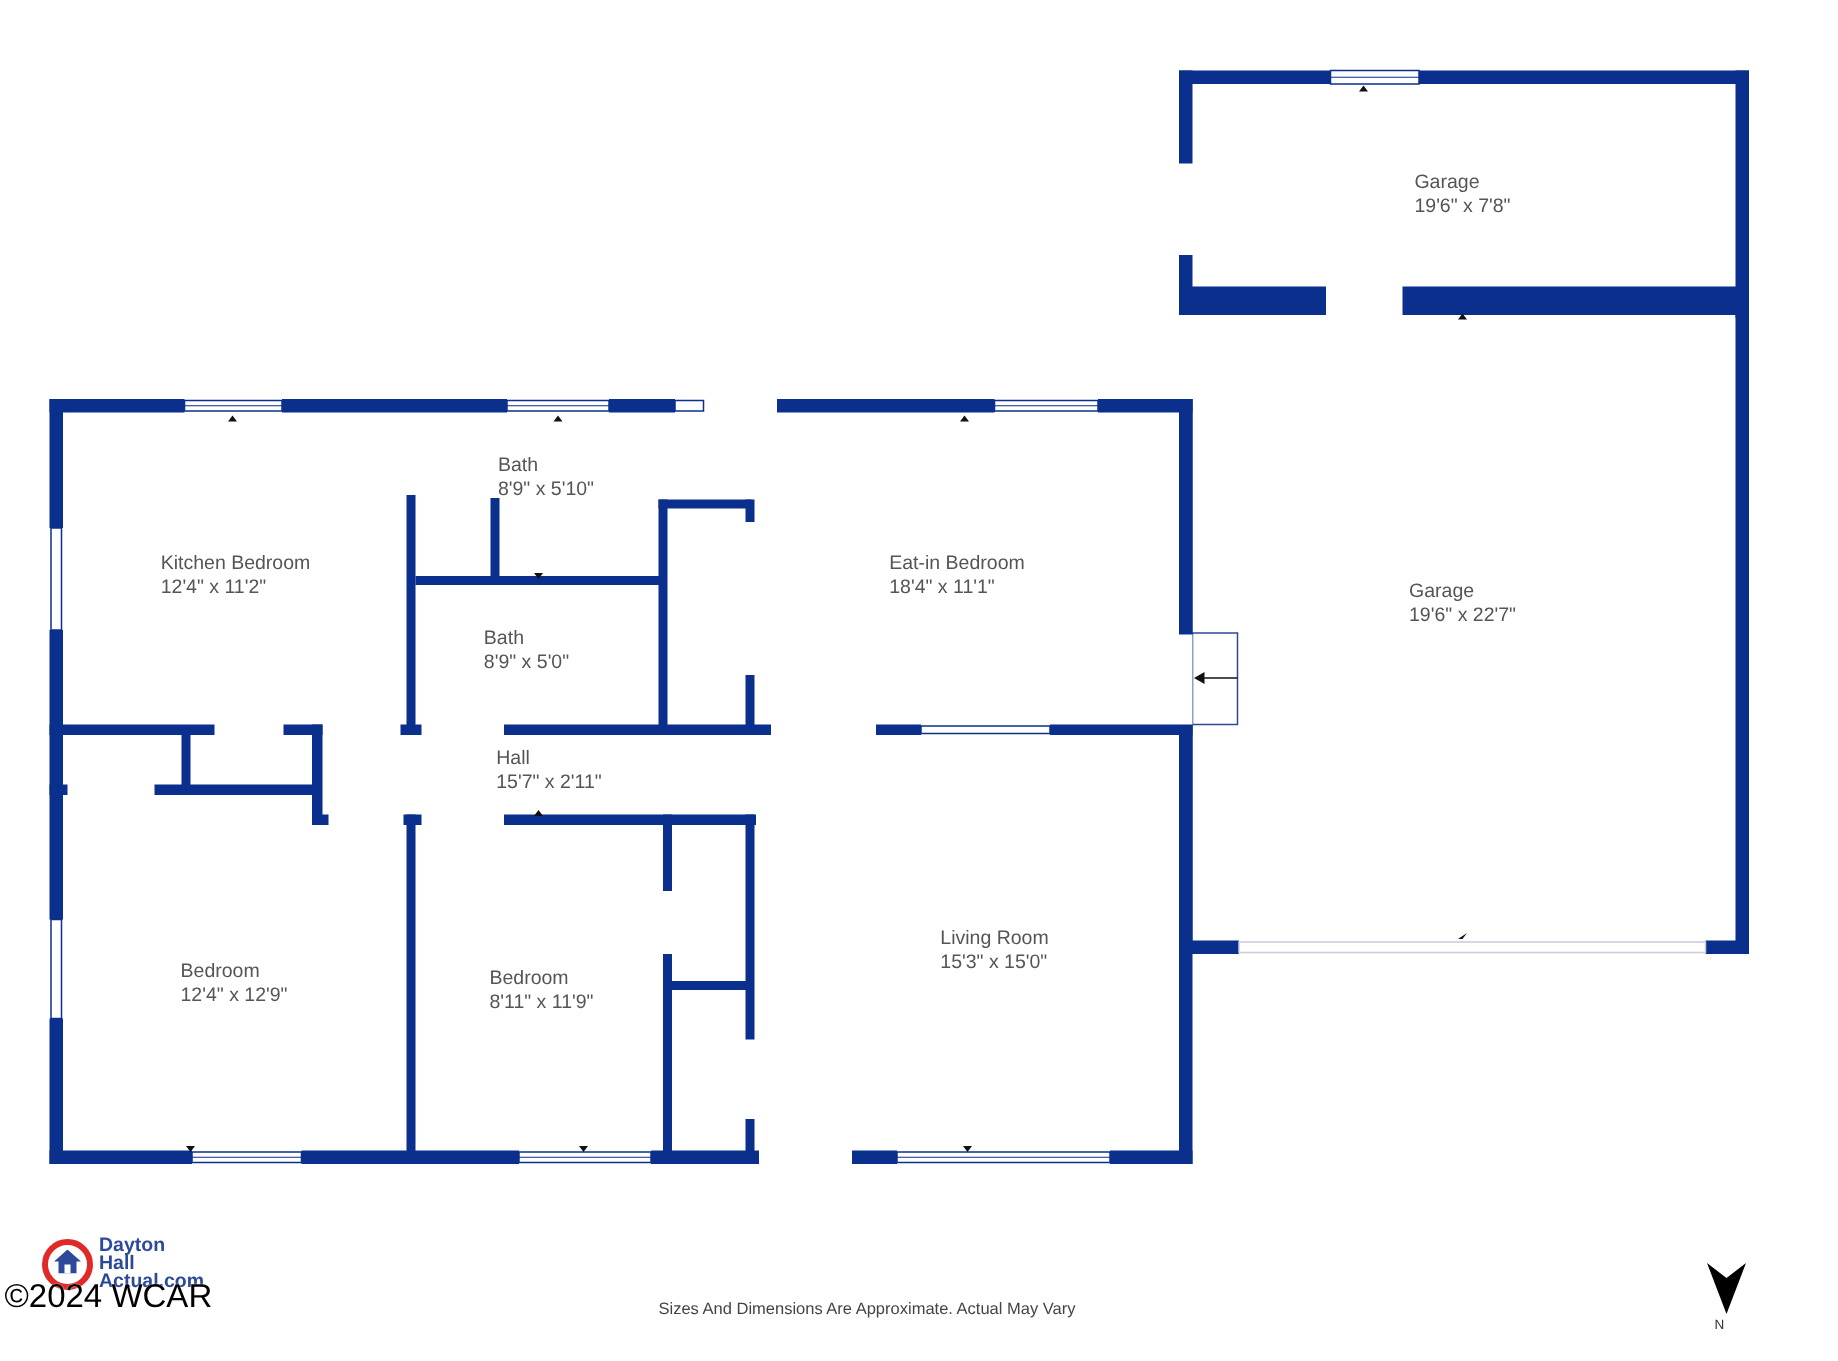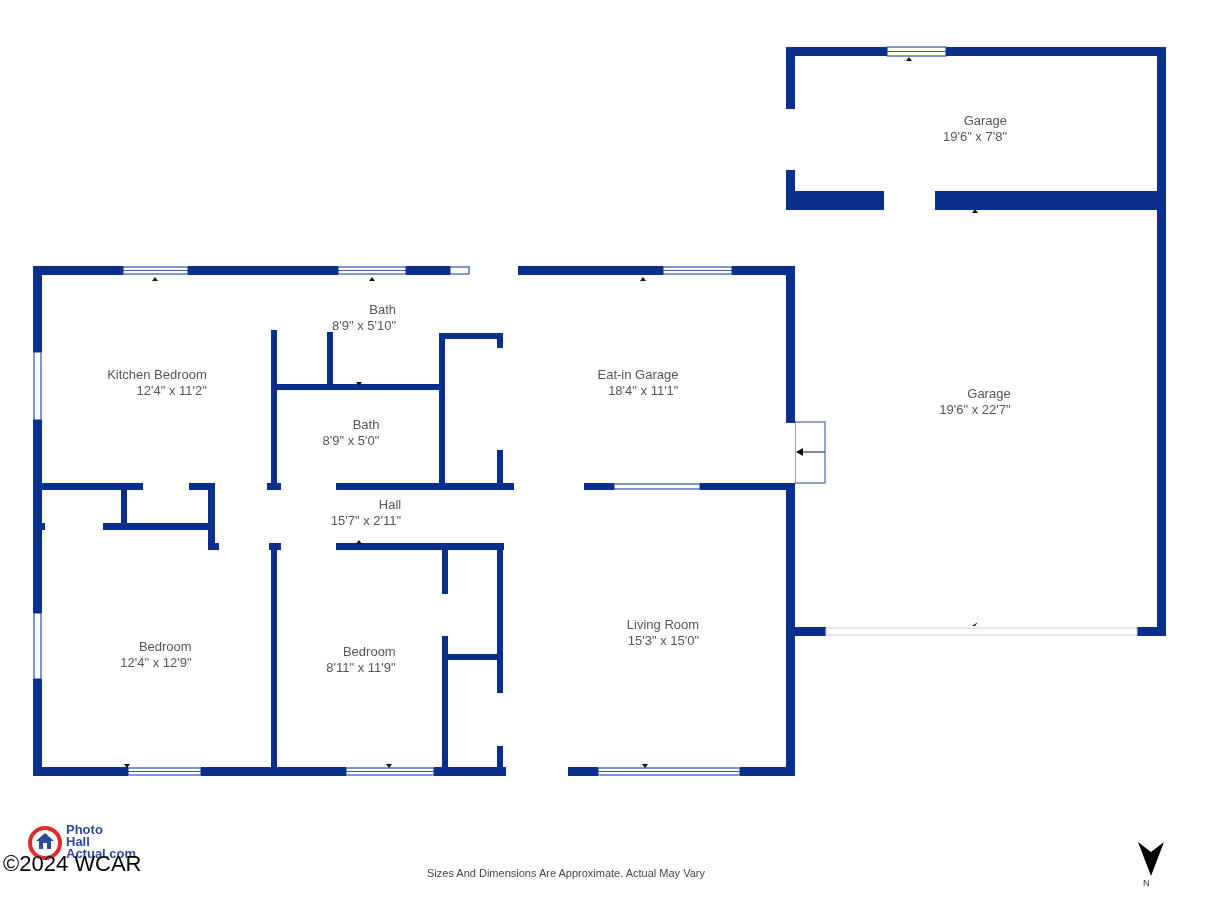--- a/index.html
+++ b/index.html
@@ -3,25 +3,25 @@
 <meta charset="utf-8">
 <style>
   html, body { margin:0; padding:0; background:#ffffff; }
   body { width:1225px; height:907px; position:relative; overflow:hidden;
          font-family:"Liberation Sans", "DejaVu Sans", sans-serif; }
   #plan { position:absolute; left:0; top:0; width:1225px; height:907px; }
   .wall { fill:#0a2f8c; }
   .window { fill:#ffffff; stroke:#0a2f8c; stroke-width:1; }
   .window-line { stroke:#0a2f8c; stroke-width:0.8; }
   .opening { fill:#ffffff; }
-  .room-label { position:absolute; transform:translate(-50%,-50%); text-align:right;
+  .room-label { position:absolute; transform:translate(-50%,-50%); text-align:left;
                 color:#555; font-size:13px; line-height:16px; white-space:nowrap; }
   .room-name, .room-dims { display:block; }
   .tick { fill:#111; }
-  .footer-note { position:absolute; left:427px; top:867px; font-size:11px; color:#444; }
+  .footer-note { position:absolute; left:439px; top:867px; font-size:11px; color:#444; }
   .logo { position:absolute; left:28px; top:824px; width:140px; height:44px; }
   .logo-circle { position:absolute; left:0; top:2px; width:34px; height:34px; border-radius:50%;
                  border:4px solid #e02a2a; box-sizing:border-box; background:#fff; }
   .logo-house { position:absolute; left:8px; top:9px; width:18px; height:16px; }
   .logo-text { position:absolute; left:38px; top:0; color:#2d4a9a; font-weight:bold;
                font-size:13px; line-height:12px; }
   .logo-text span { display:block; }
   .copyright { position:absolute; left:3px; top:851px; font-size:22px; color:#000;
                font-family:Liberation Sans, sans-serif; letter-spacing:0px; text-shadow:0 0 1px #fff; }
   .north { position:absolute; left:1136px; top:838px; width:30px; height:52px; }
@@ -156,21 +156,21 @@
 </div>
 <div class="room-label" style="left:364px;top:318px;">
   <span class="room-name">Bath</span>
   <span class="room-dims">8'9" x 5'10"</span>
 </div>
 <div class="room-label" style="left:351px;top:433px;">
   <span class="room-name">Bath</span>
   <span class="room-dims">8'9" x 5'0"</span>
 </div>
 <div class="room-label" style="left:638px;top:383px;">
-  <span class="room-name">Eat-in Garage</span>
+  <span class="room-name">Eat-in Bedroom</span>
   <span class="room-dims">18'4" x 11'1"</span>
 </div>
 <div class="room-label" style="left:975px;top:402px;">
   <span class="room-name">Garage</span>
   <span class="room-dims">19'6" x 22'7"</span>
 </div>
 <div class="room-label" style="left:354px;top:513px;margin-left:12px;">
   <span class="room-name">Hall</span>
   <span class="room-dims">15'7" x 2'11"</span>
 </div>
@@ -187,21 +187,21 @@
   <span class="room-dims">8'11" x 11'9"</span>
 </div>
 
 <div class="logo">
   <div class="logo-circle"></div>
   <svg class="logo-house" viewBox="0 0 18 16">
     <polygon points="9,0 18,8 15,8 15,16 3,16 3,8 0,8" fill="#2d4a9a"></polygon>
     <rect x="7" y="10" width="4" height="6" fill="#fff"></rect>
   </svg>
   <div class="logo-text">
-    <span>Photo</span>
+    <span>Dayton</span>
     <span>Hall</span>
     <span>Actual.com</span>
   </div>
 </div>
 <div class="copyright">©2024 WCAR</div>
 
 <div class="footer-note">Sizes And Dimensions Are Approximate. Actual May Vary</div>
 
 <svg class="north" viewBox="0 0 30 52">
   <polygon points="2,4 15,14 28,4 15,38" fill="#000"></polygon>

